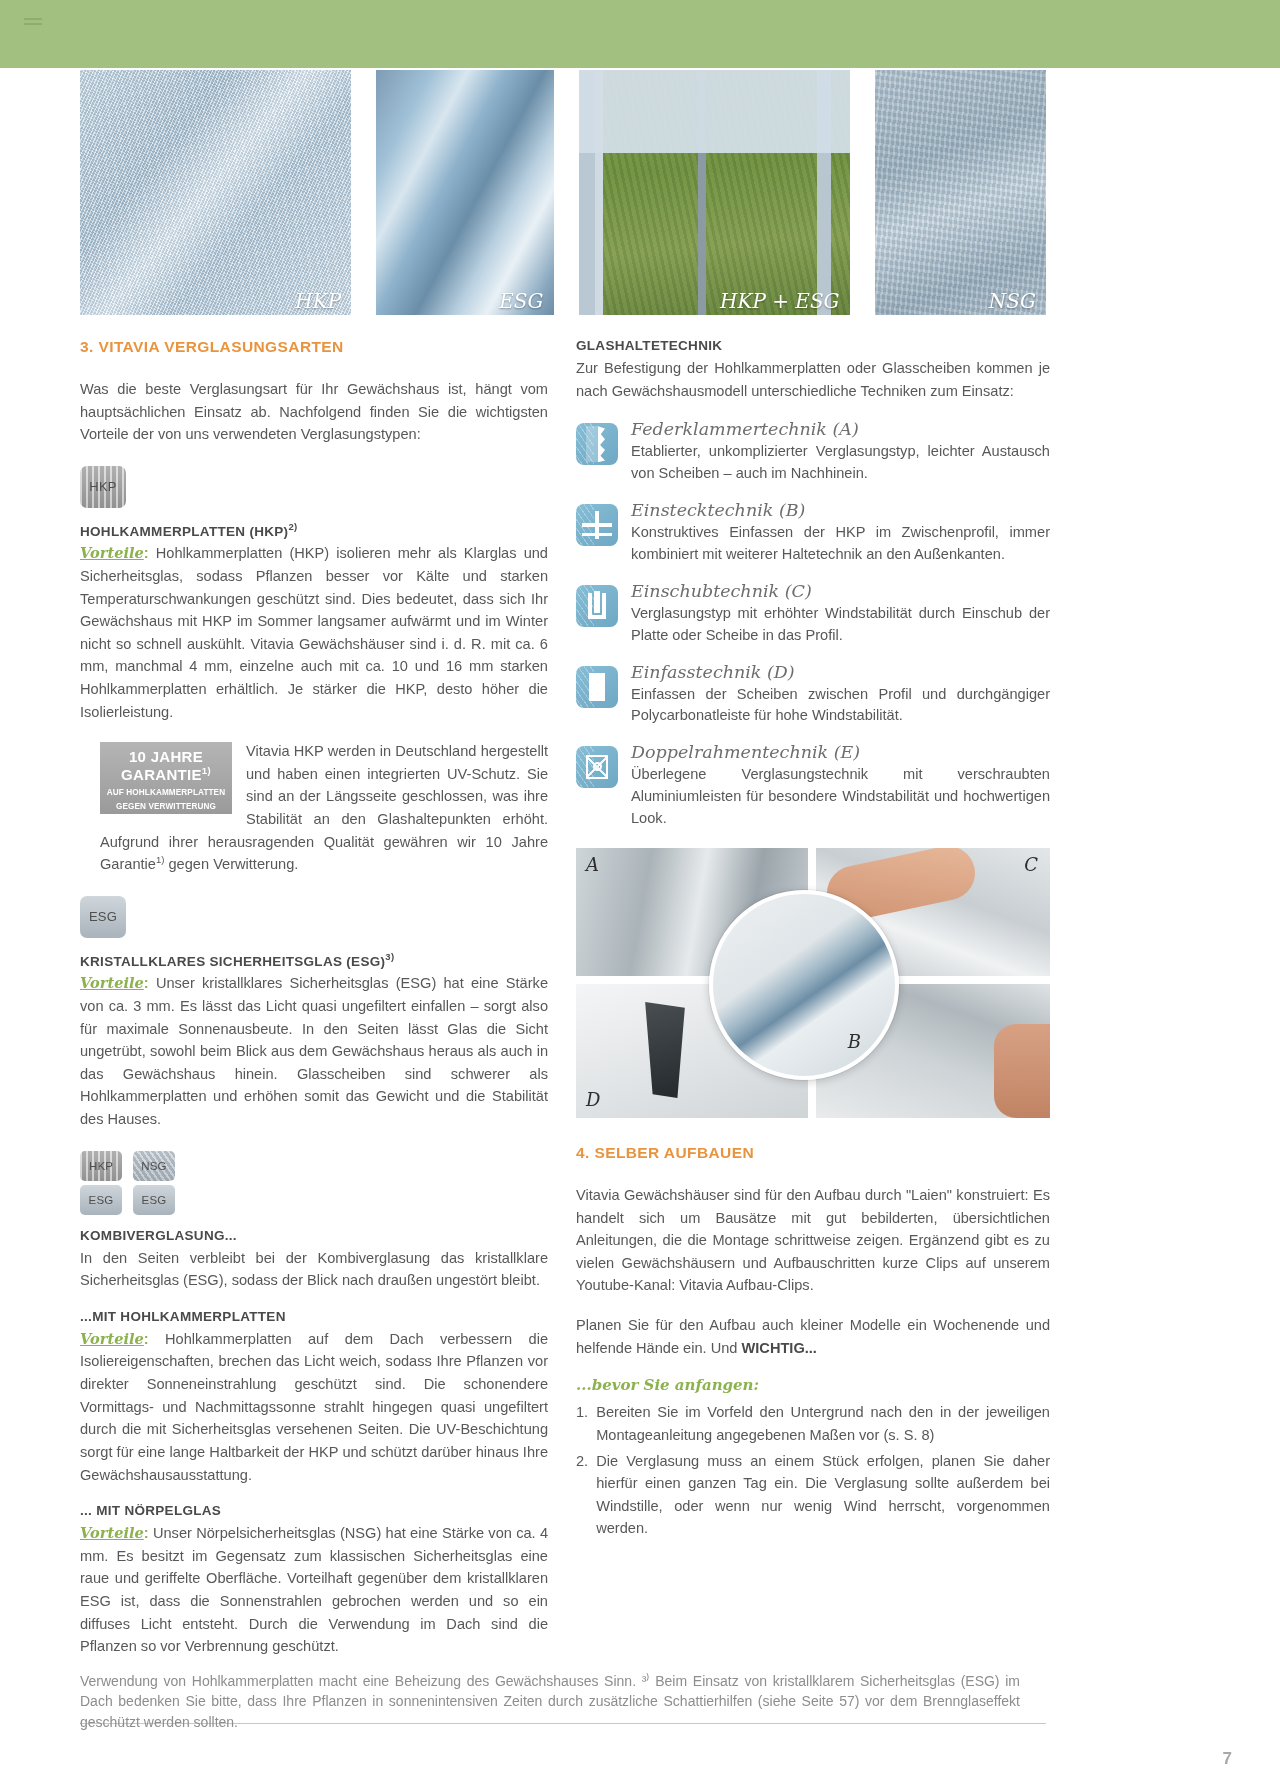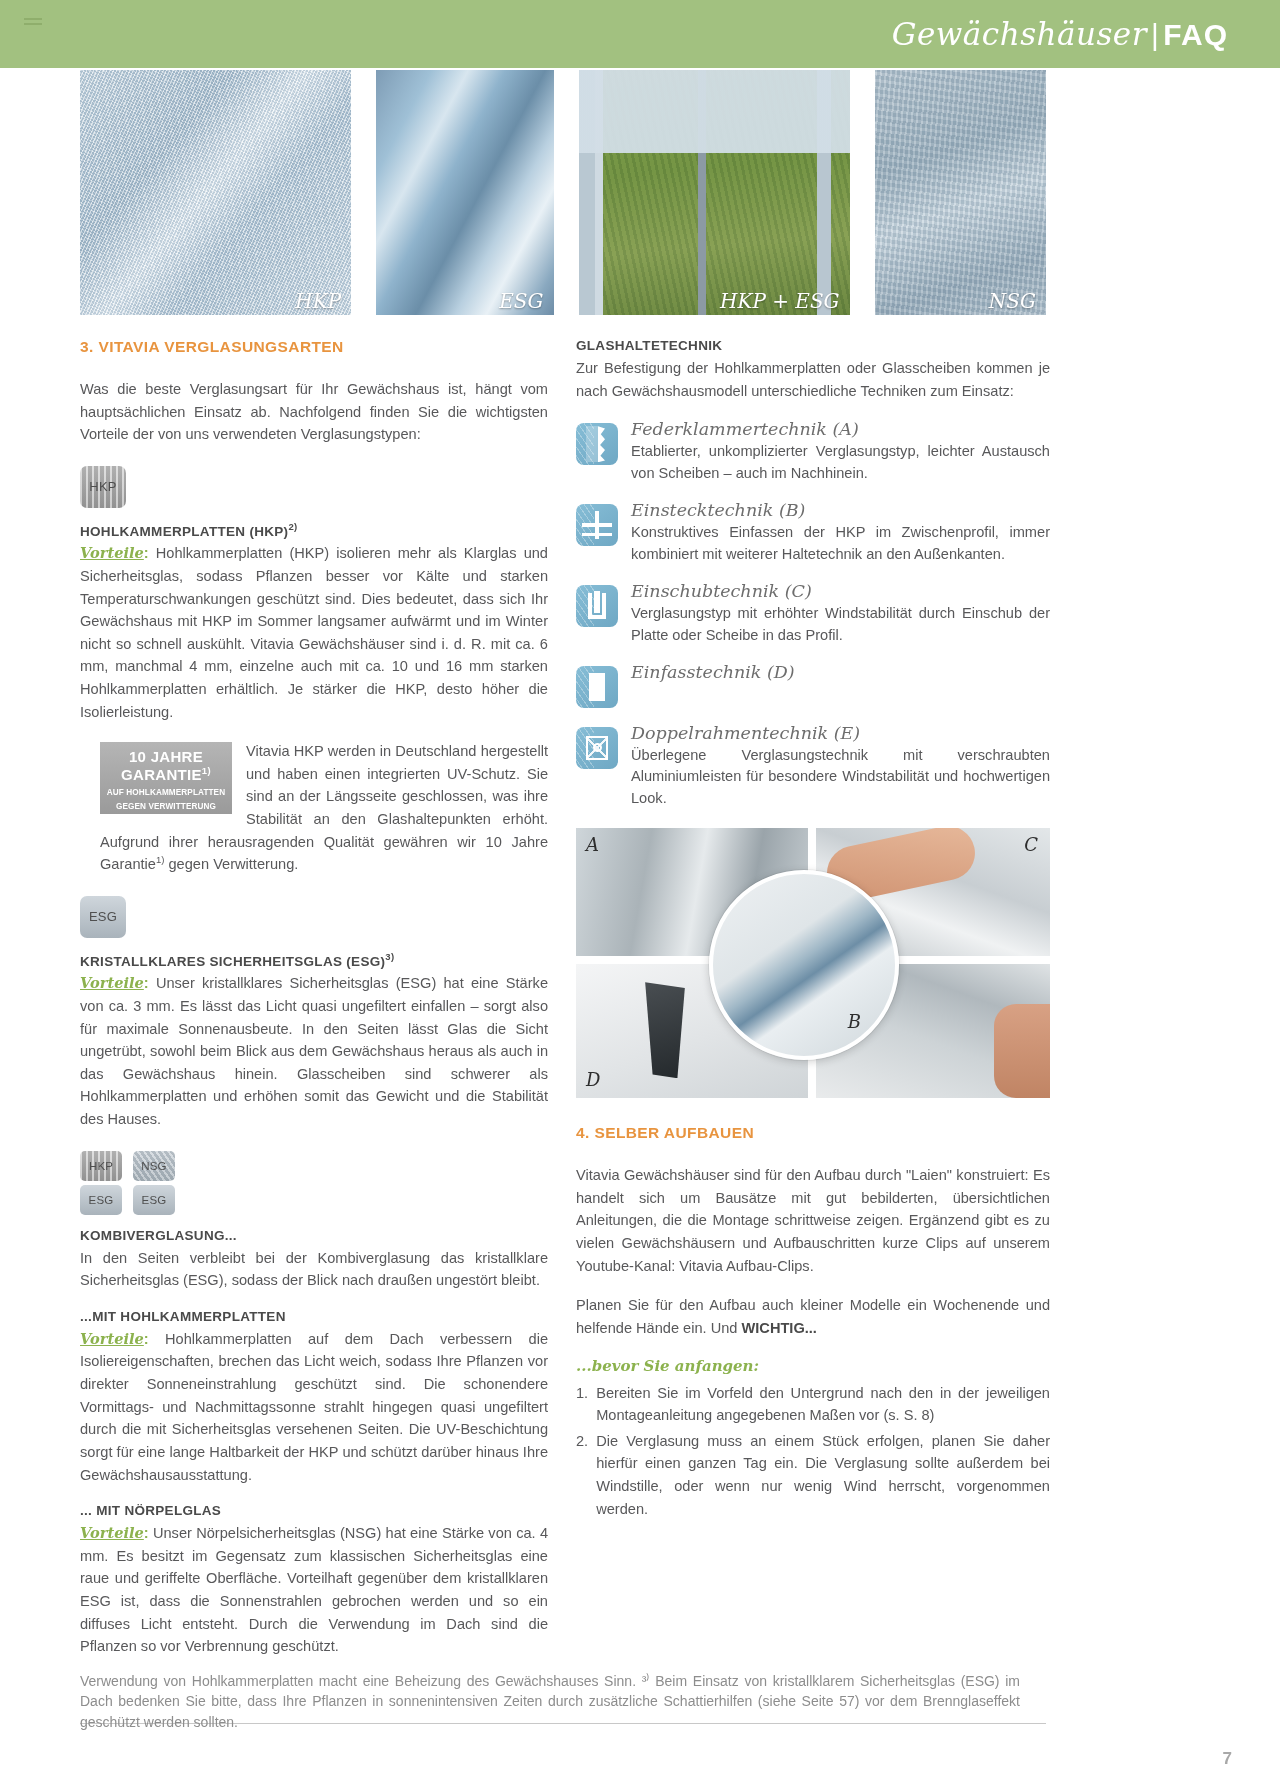--- a/index.html
+++ b/index.html
@@ -316,23 +316,20 @@
     color: #a8a8a8; font-size: 17px; font-weight: bold;
   }
 </style>
 </head>
 <body>
 
 <div class="page">
 
   <div class="header-band">
     <div class="corner-mark"></div>
-    <div class="header-title">
-      <span class="script">Gewächshäuser</span><span class="sep">|</span><span class="faq">FAQ</span>
-    </div>
   </div>
 
   <div class="photos">
     <div class="photo p1">
       <span class="cap">HKP</span>
     </div>
     <div class="photo p2">
       <span class="cap">ESG</span>
     </div>
     <div class="photo p3">
@@ -448,20 +445,21 @@
       </div>
     </div>
 
     <div class="tech">
       <div class="tech-icon">
         <span class="g gD1"></span>
         <span class="g gD2"></span>
       </div>
       <div class="tech-body">
         <div class="tech-title">Einfasstechnik (D)</div>
+        <div class="tech-desc">Einfassen der Scheiben zwischen Profil und durchgängiger Polycarbonatleiste für hohe Windstabilität.</div>
       </div>
     </div>
 
     <div class="tech">
       <div class="tech-icon">
         <span class="g gE1"></span>
         <span class="g gE3"></span>
         <span class="g gE2"></span>
       </div>
       <div class="tech-body">

